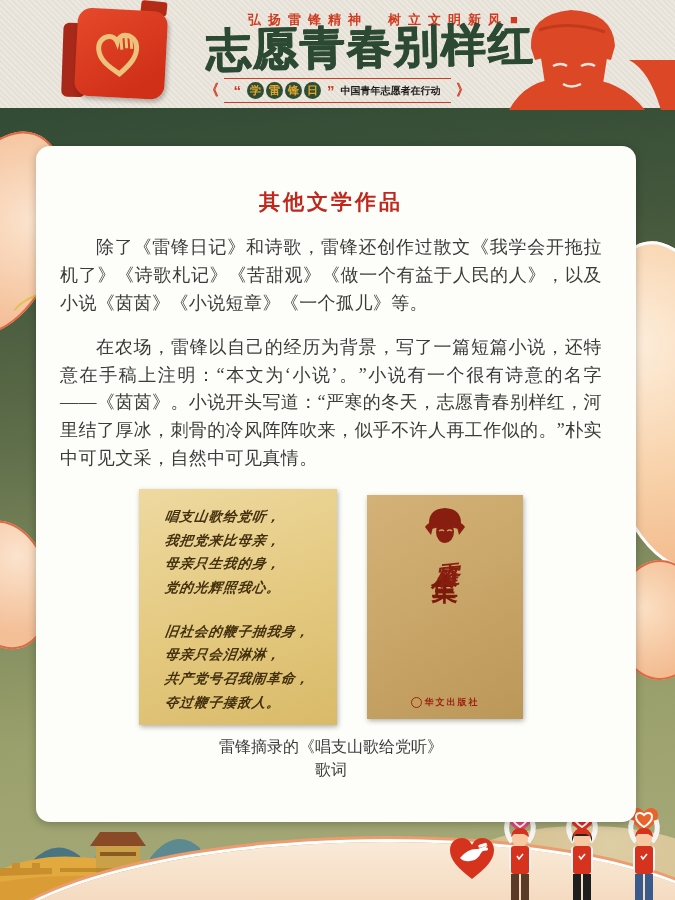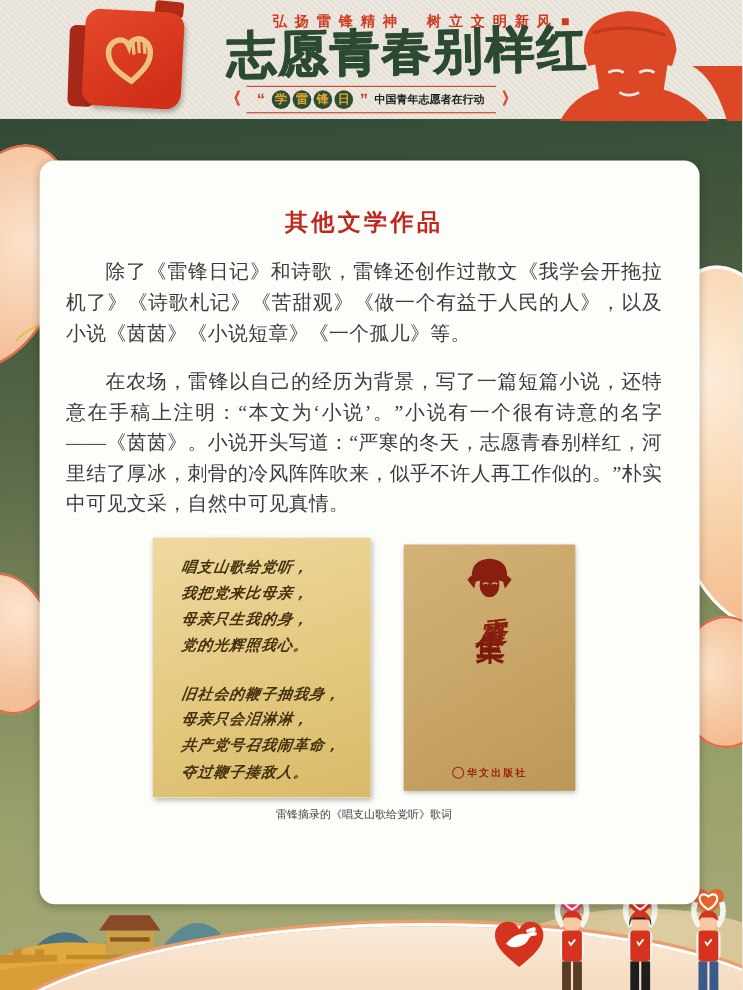--- a/index.html
+++ b/index.html
@@ -97,21 +97,21 @@
   .bc-edition{font-size:9px;color:#7c1b0c;writing-mode:vertical-rl;text-orientation:upright;
     margin-top:5px;letter-spacing:1px;font-family:"DejaVu Sans",sans-serif;}
   .bc-pub{position:absolute;bottom:10px;left:0;width:100%;text-align:center;
     font-size:9px;letter-spacing:2px;color:#9c2313;font-weight:bold;
     font-family:"DejaVu Serif",serif;}
   .bc-publogo{display:inline-block;width:9px;height:9px;border:1px solid #9c2313;border-radius:50%;
     vertical-align:middle;margin-right:3px;}
 
   
   .captions{display:flex;justify-content:center;align-items:flex-start;gap:30px;margin-top:10px;}
-  .cap{font-family:"DejaVu Sans",sans-serif;font-size:10px;color:#3c3c3c;text-align:center;line-height:1.45;}
+  .cap{font-family:"DejaVu Sans",sans-serif;font-size:16px;color:#3c3c3c;text-align:center;line-height:1.45;}
   .cap-left{width:230px;}
   .cap-right{width:200px;}
 </style>
 </head>
 <body>
 
 <div class="page">
 
   <div class="bg-green"></div>
   <div class="cloud cloud-l1"></div>

